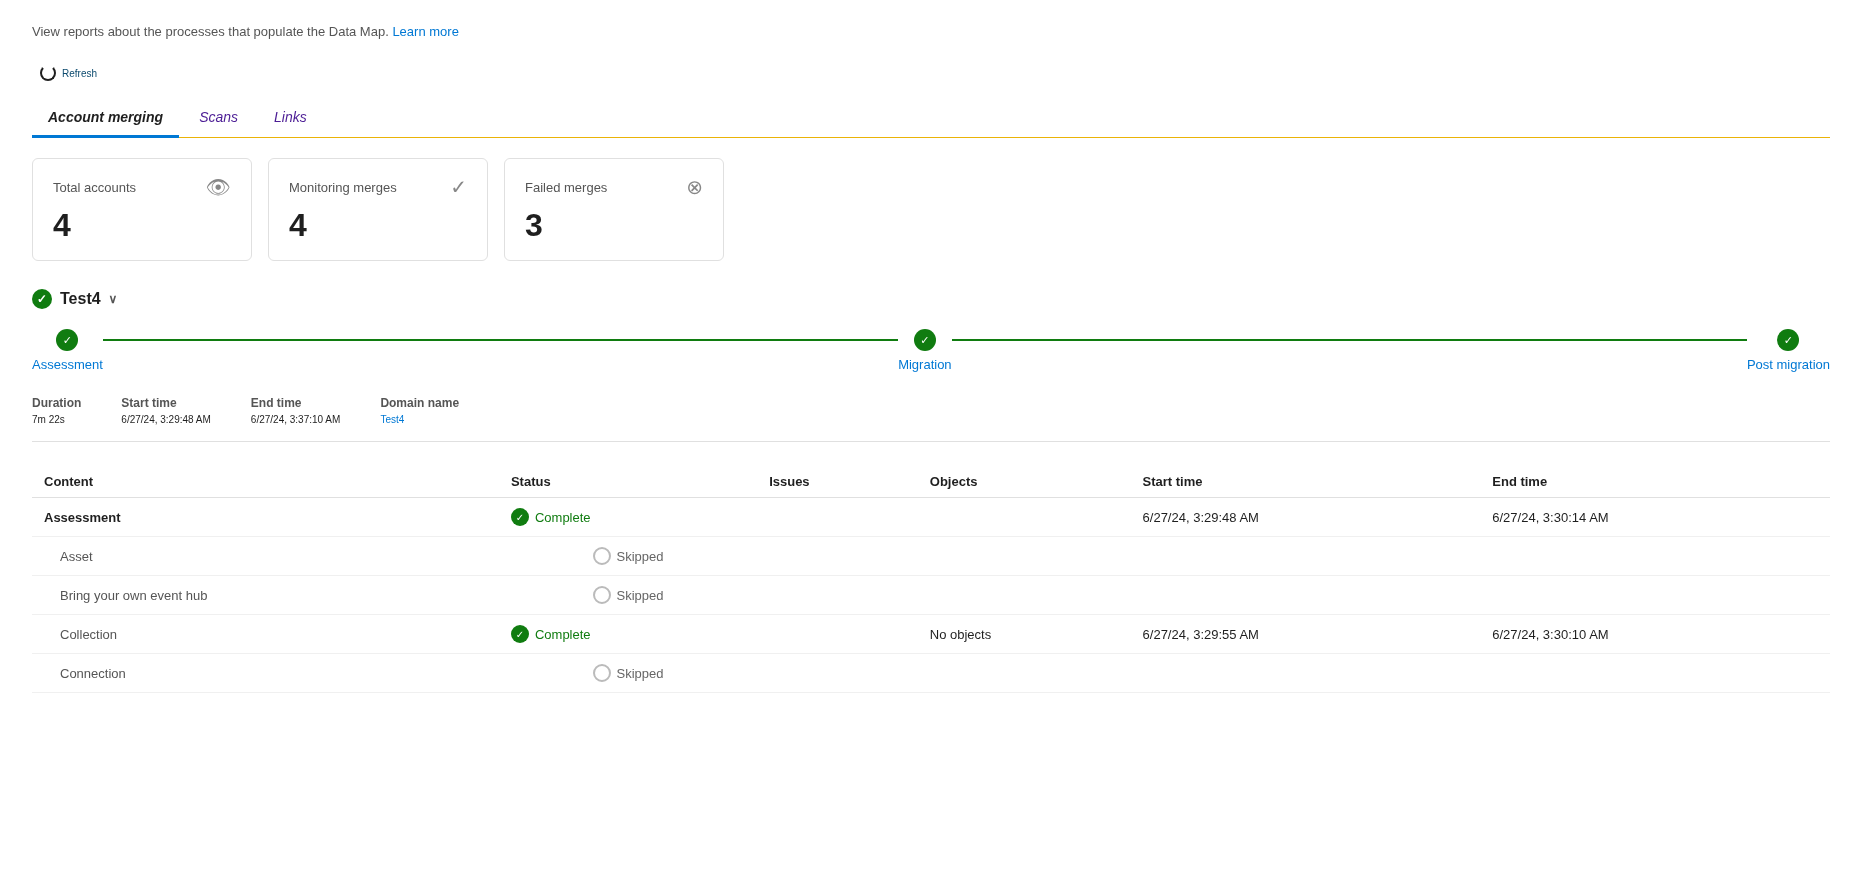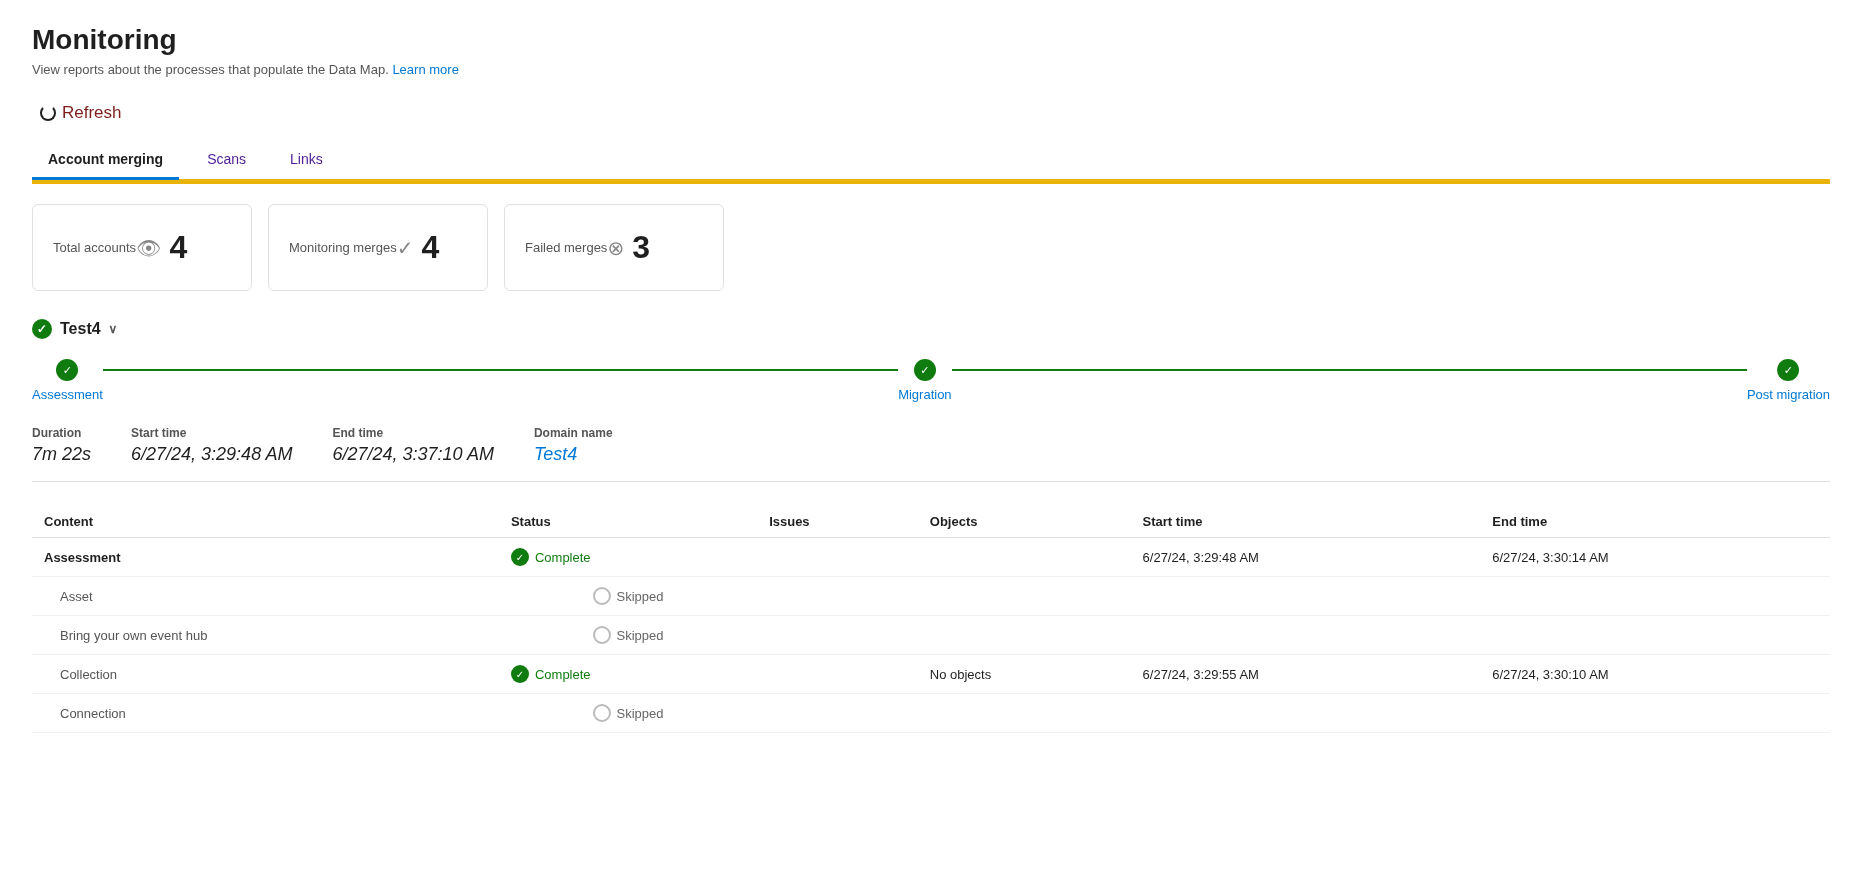--- a/index.html
+++ b/index.html
@@ -35,38 +35,39 @@
       align-items: center;
       gap: 8px;
     }
     .refresh-btn {
       display: flex;
       align-items: center;
       gap: 6px;
       background: none;
       border: none;
       cursor: pointer;
-      font-size: 17px;
-      color: #7f1d1d;
+      font-size: 10px;
+      color: #0c4a6e;
       padding: 6px 8px;
       border-radius: 4px;
     }
     .refresh-icon {
       width: 16px;
       height: 16px;
       border: 2px solid #1f1f1f;
       border-radius: 50%;
       border-top-color: transparent;
       display: inline-block;
     }
     .tabs-bar {
       margin-top: 12px;
-      border-bottom: 5px solid #eab308;
-      display: flex;
-      gap: 12px;
+      border-bottom: 1px solid #eab308;
+      display: flex;
+      gap: 4px;
+      font-style: italic;
     }
     .tab {
       padding: 10px 16px;
       cursor: pointer;
       font-size: 14px;
       color: #4c1d95;
       border-bottom: 3px solid transparent;
       margin-bottom: -1px;
     }
     .tab.active {
@@ -79,23 +80,24 @@
     .stats-row {
       display: flex;
       gap: 16px;
       margin-top: 20px;
       margin-bottom: 28px;
     }
     .stat-card {
       background: #fff;
       border: 1px solid #e0e0e0;
       border-radius: 6px;
-      padding: 24px 20px;
+      padding: 16px 20px;
       min-width: 220px;
       display: flex;
+      flex-direction: column;
       gap: 8px;
     }
     .stat-card-header {
       display: flex;
       justify-content: space-between;
       align-items: center;
     }
     .stat-label {
       font-size: 13px;
       color: #555;
@@ -177,21 +179,21 @@
     
     .info-row {
       display: flex;
       gap: 40px;
       margin-bottom: 24px;
       padding-bottom: 16px;
       border-bottom: 1px solid #e0e0e0;
     }
     .info-col { display: flex; flex-direction: column; gap: 4px; }
     .info-col-label { font-size: 12px; color: #555; font-weight: 600; }
-    .info-col-value { font-size: 18px; color: #1f1f1f; font-style: italic; }
+    .info-col-value { font-size: 10px; color: #1f1f1f; }
     .info-col-value.link { color: #0078d4; cursor: pointer; }
 
     
     .data-table { width: 100%; border-collapse: collapse; }
     .data-table thead tr { border-bottom: 1px solid #e0e0e0; }
     .data-table th {
       text-align: left;
       font-size: 13px;
       font-weight: 600;
       color: #1f1f1f;
@@ -240,21 +242,20 @@
     }
     .row-indent td:first-child { padding-left: 28px; color: #555; }
     .bold-row td:first-child { font-weight: 600; }
   </style>
 </head>
 <body>
 
 <div class="page-container">
 
   <div>
-    <h1 class="page-title">Monitoring</h1>
     <p class="page-subtitle">
       <span>View reports about the processes that populate the Data Map.</span>
       <a href="#">Learn more</a>
     </p>
   </div>
 
   <div class="toolbar">
     <button class="refresh-btn">
       <span class="refresh-icon"></span>
       <span>Refresh</span>

